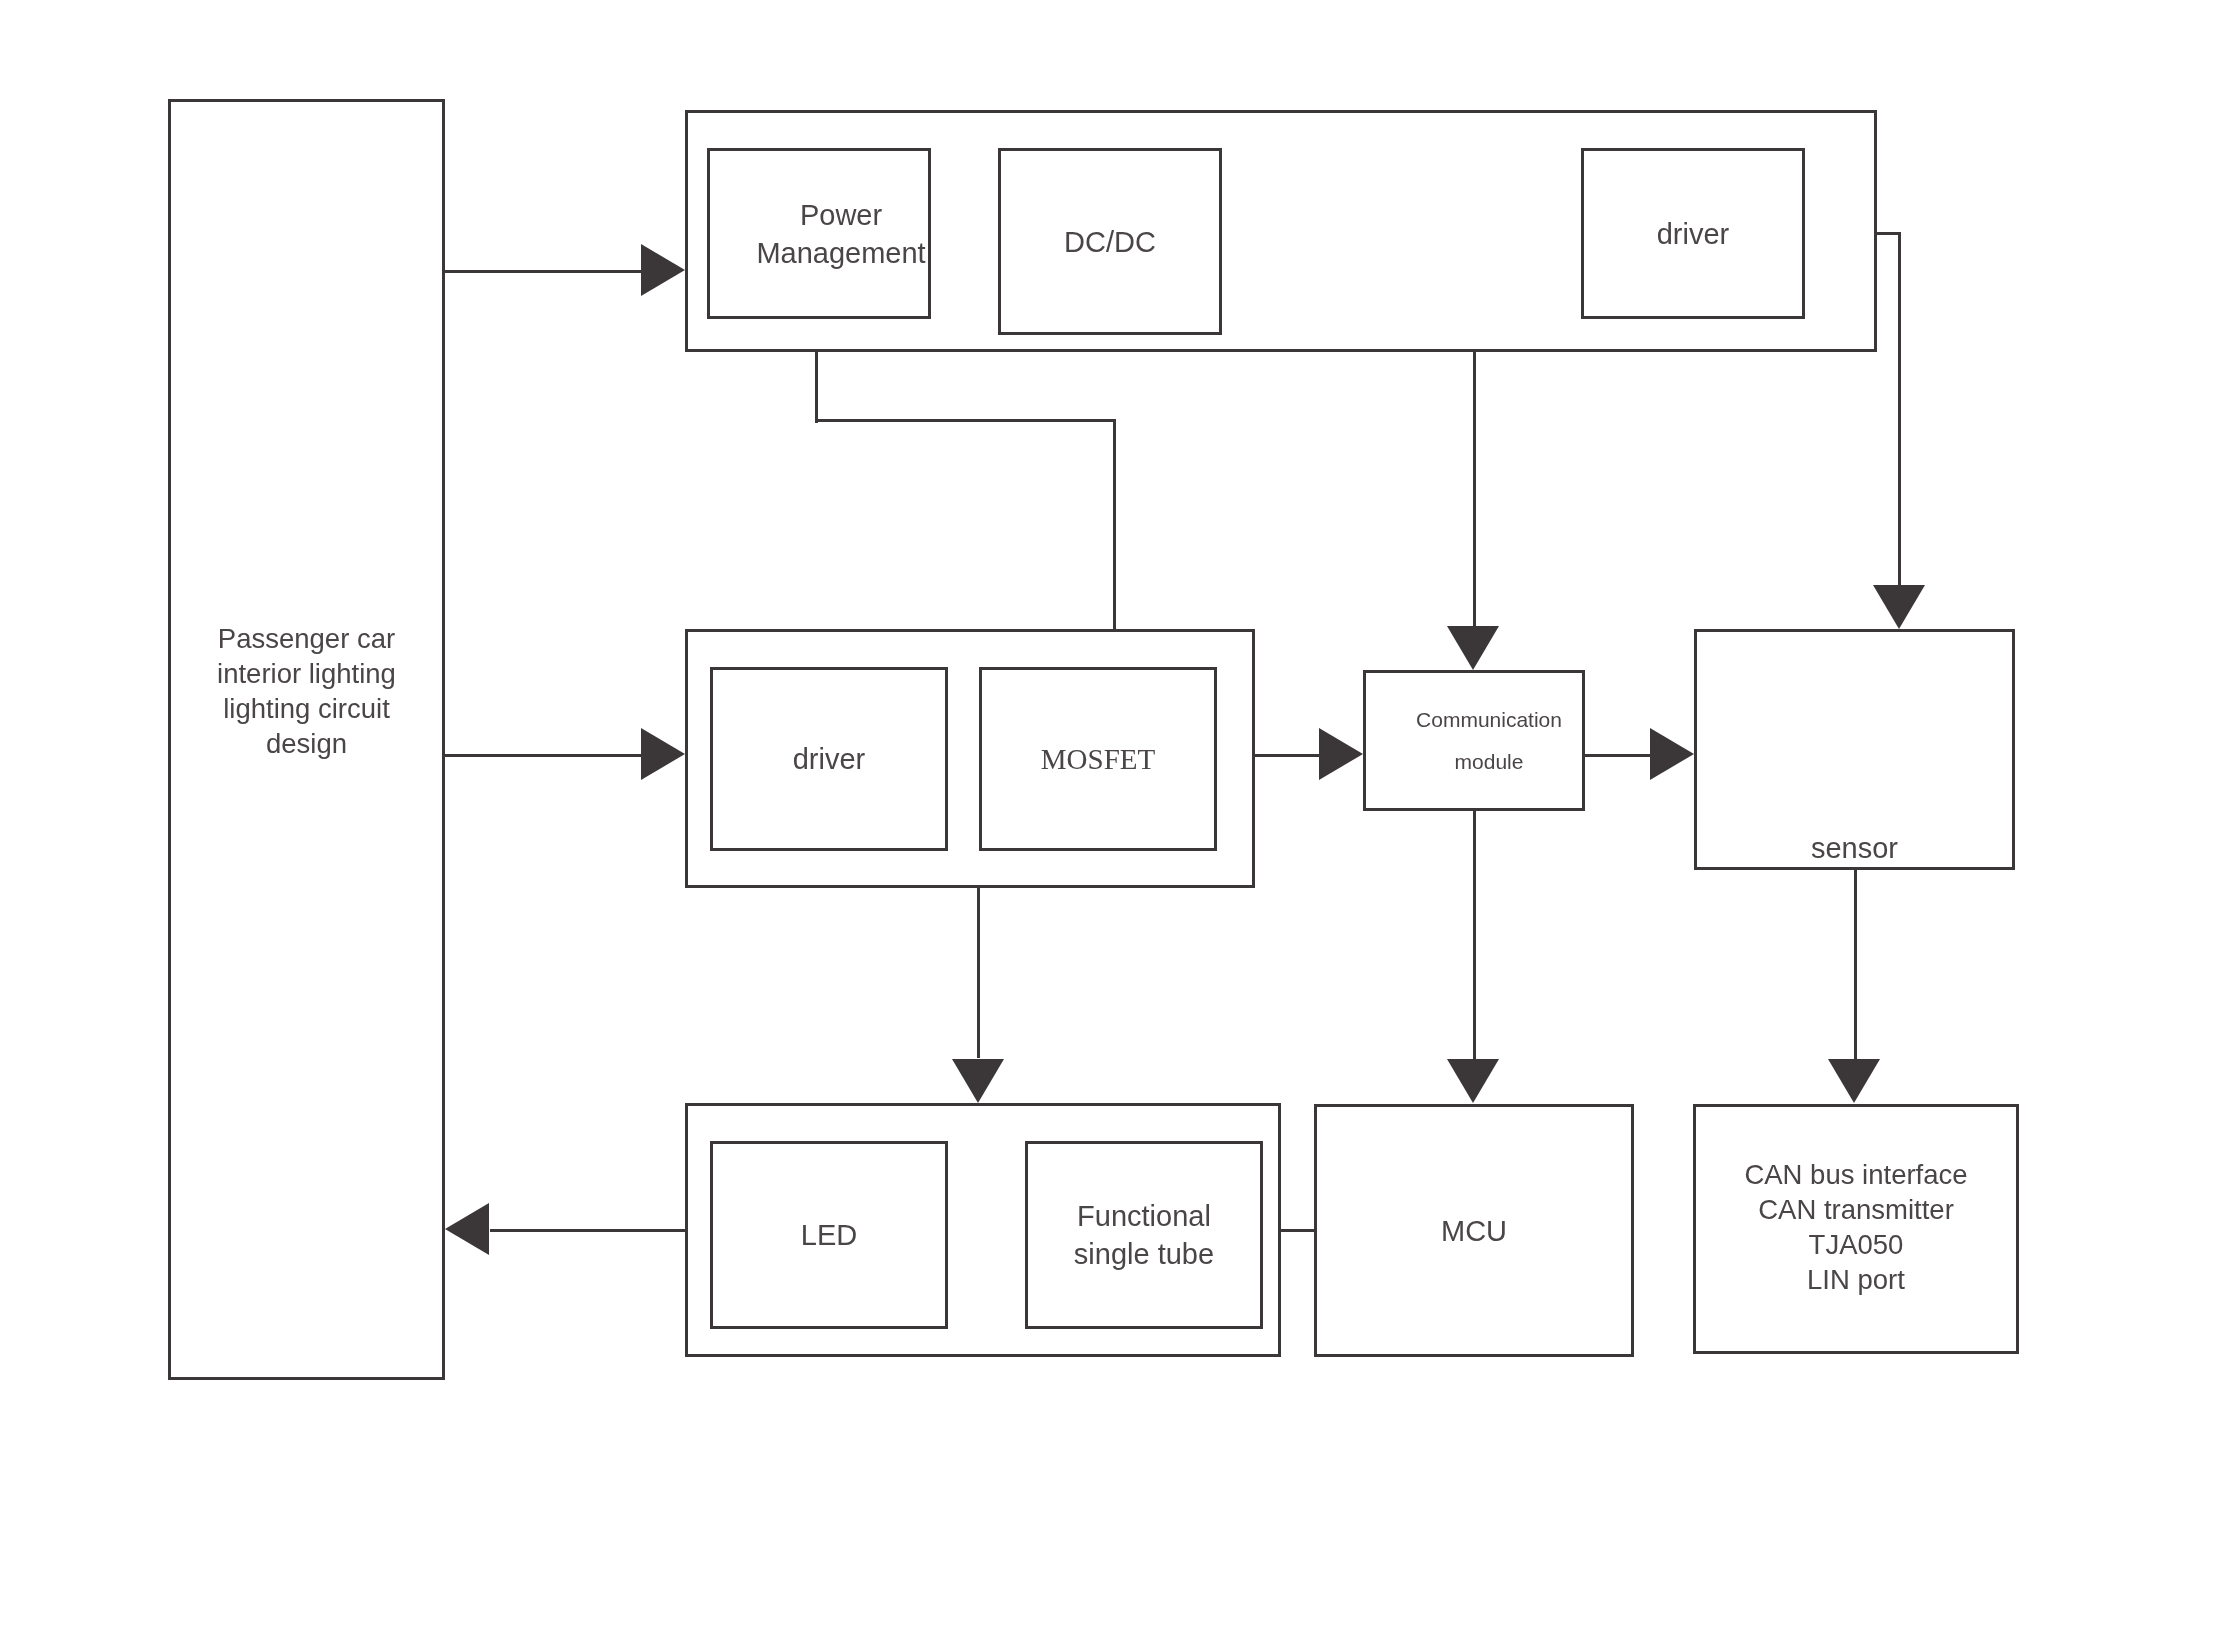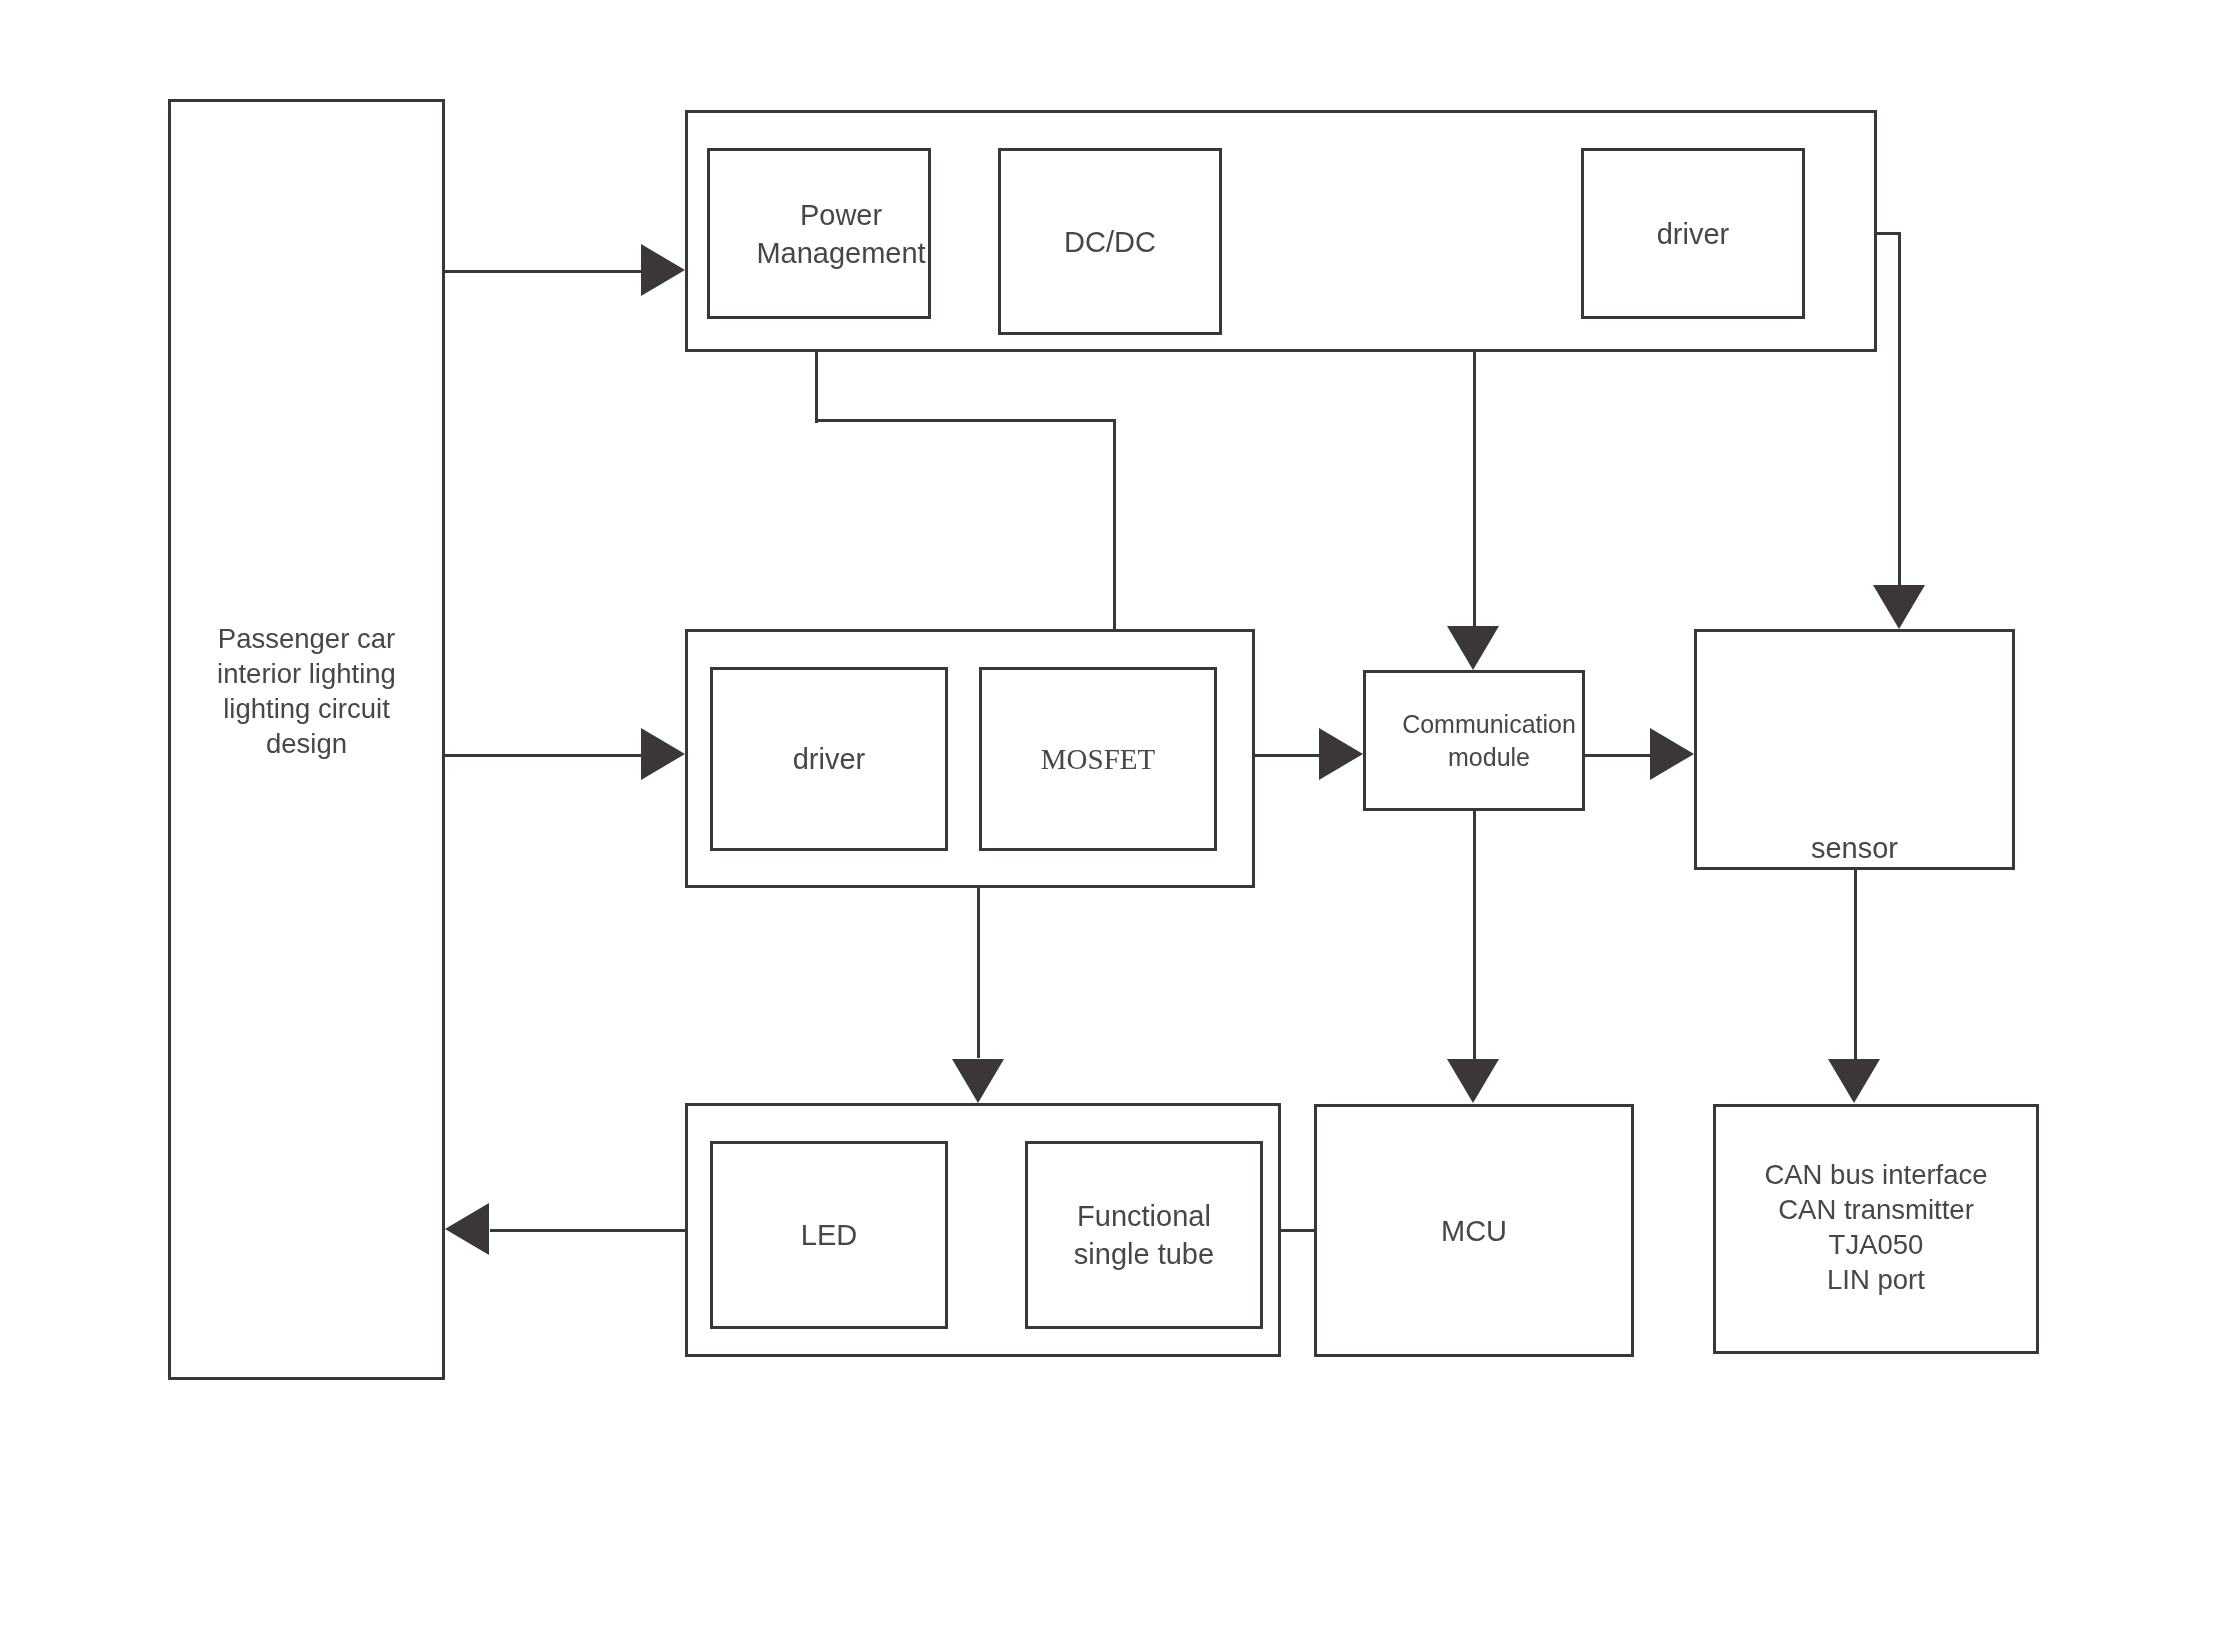--- a/index.html
+++ b/index.html
@@ -22,21 +22,21 @@
     box-sizing:border-box;
   }
   .group{background:var(--background);}
   .node{
     display:flex;align-items:center;justify-content:center;
     text-align:center;
     font-size:29px;line-height:38px;
     color:var(--text);
   }
   .node .label{display:block;padding:0 17px;}
-  .node.small{font-size:25px;line-height:33px;padding-left:30px;}
+  .node.small{font-size:21px;line-height:42px;padding-left:30px;}
   .title-lines{
     position:absolute;left:0;right:0;top:519px;
     font-size:27.5px;line-height:35px;text-align:center;
   }
   .multi-lines{
     position:absolute;left:0;right:0;top:50px;
     font-size:27.5px;line-height:35px;text-align:center;
   }
   .hline{position:absolute;height:3.1px;background:var(--stroke);}
   .vline{position:absolute;width:3.1px;background:var(--stroke);}
@@ -54,21 +54,21 @@
   .b-drv1{left:1581px;top:148px;width:224px;height:171px;}
   .g-drive{left:685px;top:629px;width:570px;height:259px;}
   .b-drv2{left:710px;top:667px;width:238px;height:184px;}
   .b-mosfet{left:979px;top:667px;width:238px;height:184px;font-family:Liberation Serif, serif;}
   .b-comm{left:1363px;top:670px;width:222px;height:141px;}
   .b-sensor{left:1694px;top:629px;width:321px;height:241px;align-items:flex-end;}
   .g-light{left:685px;top:1103px;width:596px;height:254px;}
   .b-led{left:710px;top:1141px;width:238px;height:188px;}
   .b-func{left:1025px;top:1141px;width:238px;height:188px;}
   .b-mcu{left:1314px;top:1104px;width:320px;height:253px;}
-  .b-can{left:1693px;top:1104px;width:326px;height:250px;margin-left:20px;}
+  .b-can{left:1693px;top:1104px;width:326px;height:250px;}
 </style>
 </head>
 <body>
 
 <div class="canvas">
 
   <div class="box b-title">
     <div class="title-lines">
       <div>Passenger car</div>
       <div>interior lighting</div>

